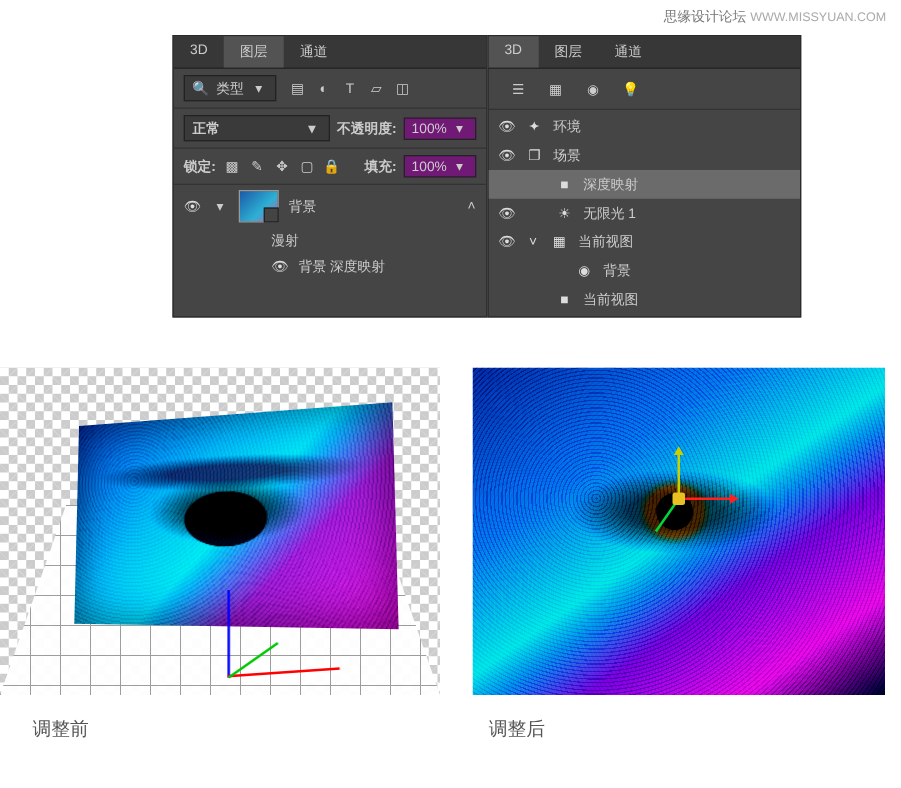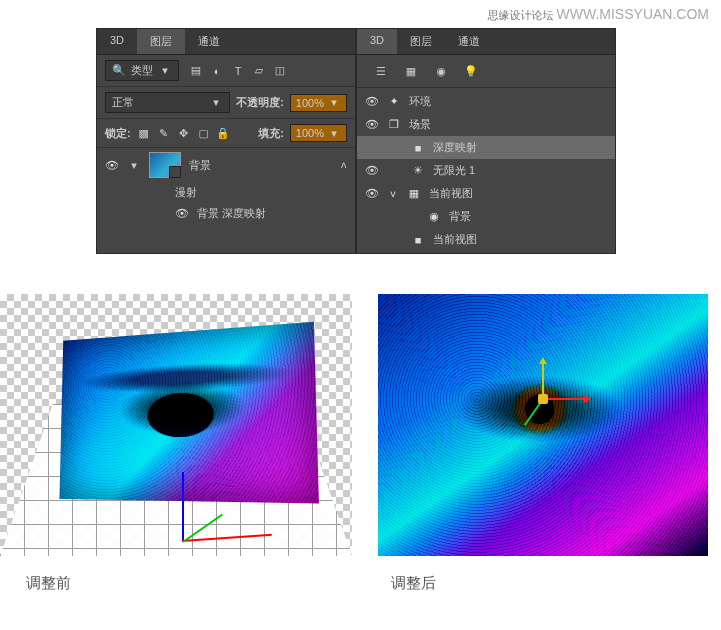--- a/index.html
+++ b/index.html
@@ -12,24 +12,25 @@
     color: #ccc;
     position: relative;
   }
   .watermark {
     position: absolute;
     top: 6px;
     right: 12px;
     font-size: 11px;
     color: #777;
   }
-  .watermark .site { font-size: 14px; color:#aaa; }
+  .watermark .site { font-size: 10px; color:#aaa; }
   .panel-row {
     display: flex;
     padding: 28px 80px 4px 96px;
+    margin-left: 42px;
   }
   .panel {
     width: 260px;
     background: #454545;
     border: 1px solid #2a2a2a;
   }
   .tabs {
     display: flex;
     background: #373737;
     border-bottom: 1px solid #222;
@@ -58,21 +59,21 @@
   .icon {
     width: 14px; height: 14px;
     display: inline-flex;
     align-items: center;
     justify-content: center;
     color: #ccc;
   }
   .mini-icons { display:flex; gap:7px; margin-left:4px;}
   .mini-icons .icon { font-size:11px; }
   .value-box {
-    background: #a16207;
+    background: #701a75;
     border:1px solid #222;
     padding:1px 5px;
   }
   .label { color:#ccc;font-weight:bold; }
   .layers-panel-body { padding: 0; }
   .layer-row {
     display:flex;
     align-items:center;
     gap:8px;
     padding: 4px 8px;
@@ -236,21 +237,21 @@
       <div class="mini-icons">
         <span class="icon">▤</span>
         <span class="icon">◐</span>
         <span class="icon">T</span>
         <span class="icon">▱</span>
         <span class="icon">◫</span>
       </div>
     </div>
 
     <div class="toolbar-row">
-      <div class="select" style="flex:1;">
+      <div class="select" style="flex:1;font-weight:bold;">
         <span>正常</span>
         <span class="icon" style="margin-left:auto">▾</span>
       </div>
       <span class="label">不透明度:</span>
       <div class="value-box">
         <span>100%</span>
         <span class="icon">▾</span>
       </div>
     </div>
 

